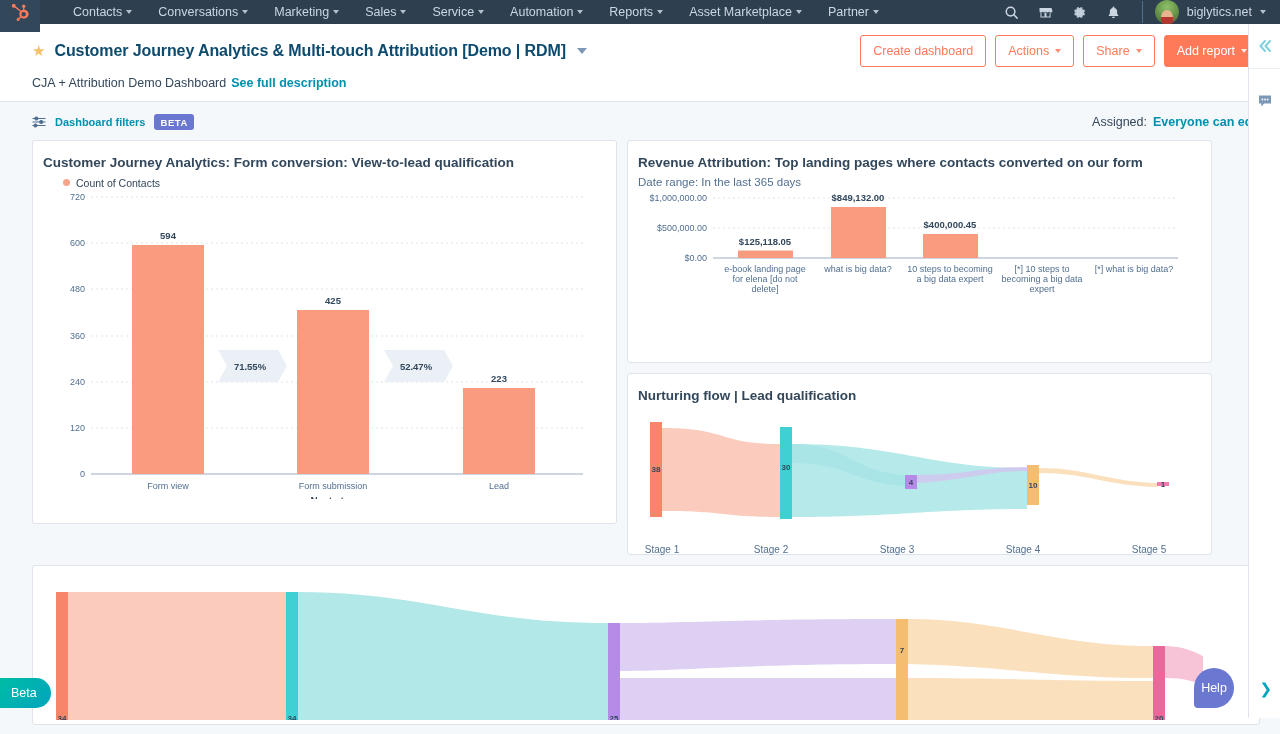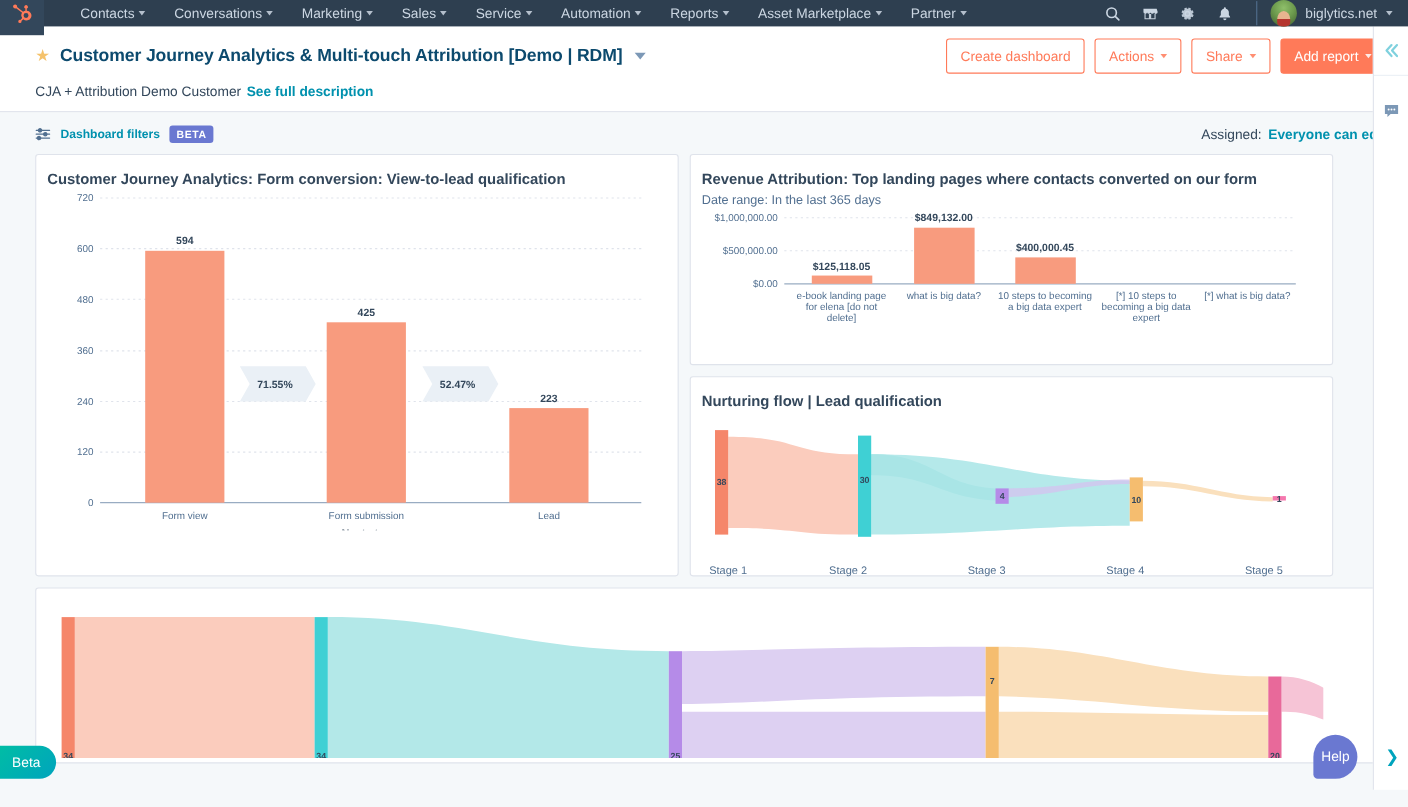--- a/index.html
+++ b/index.html
@@ -260,21 +260,21 @@
           <span>Share</span>
           <i class="caret-d"></i>
         </button>
         <button class="btn btn-primary">
           <span>Add report</span>
           <i class="caret-d"></i>
         </button>
       </div>
     </div>
     <div class="desc-row">
-      <span>CJA + Attribution Demo Customer</span>
+      <span>CJA + Attribution Demo Dashboard</span>
       <span class="desc-link">See full description</span>
     </div>
   </div>
 
   <div class="filter-bar">
     <div class="filters-btn">
       <svg width="14" height="14" viewBox="0 0 16 16" stroke="#516f90" stroke-width="1.3">
         <line x1="1" y1="4" x2="15" y2="4" stroke-linecap="round"></line>
         <line x1="1" y1="8" x2="15" y2="8" stroke-linecap="round"></line>
         <line x1="1" y1="12" x2="15" y2="12" stroke-linecap="round"></line>
@@ -290,20 +290,24 @@
       <span class="assigned-val">Everyone can edit</span>
     </div>
   </div>
 
   <div class="grid">
 
     <div class="col col-left">
 
       <div class="card" style="height:384px">
         <div class="card-title">Customer Journey Analytics: Form conversion: View-to-lead qualification</div>
+        <div class="legend">
+          <span class="legend-dot"></span>
+          <span class="legend-label">Count of Contacts</span>
+        </div>
         <svg width="563" height="310" viewBox="0 0 563 310">
 
           <g stroke="#dfe3eb" stroke-dasharray="2 3" stroke-width="1">
             <line x1="48" y1="8" x2="540" y2="8"></line>
             <line x1="48" y1="54" x2="540" y2="54"></line>
             <line x1="48" y1="100" x2="540" y2="100"></line>
             <line x1="48" y1="147" x2="540" y2="147"></line>
             <line x1="48" y1="193" x2="540" y2="193"></line>
             <line x1="48" y1="239" x2="540" y2="239"></line>
           </g>
@@ -333,21 +337,21 @@
           <text class="ax-lab" x="125" y="300" text-anchor="middle">Form view</text>
           <text class="ax-lab" x="290" y="300" text-anchor="middle">Form submission</text>
           <text class="ax-lab" x="456" y="300" text-anchor="middle">Lead</text>
           <text class="axis-title" x="290" y="316" text-anchor="middle">Next step</text>
         </svg>
       </div>
     </div>
 
     <div class="col col-right">
 
-      <div class="card" style="height:192px">
+      <div class="card" style="height:223px">
         <div class="card-title">Revenue Attribution: Top landing pages where contacts converted on our form</div>
         <div class="card-sub">Date range: In the last 365 days</div>
         <svg width="563" height="138" viewBox="0 0 563 138">
           <g stroke="#dfe3eb" stroke-dasharray="2 3" stroke-width="1">
             <line x1="75" y1="10" x2="540" y2="10"></line>
             <line x1="75" y1="40" x2="540" y2="40"></line>
           </g>
           <line x1="75" y1="70" x2="540" y2="70" stroke="#99acc2" stroke-width="1.2"></line>
 
           <text class="tick-lab" x="69" y="13" text-anchor="end">$1,000,000.00</text>

